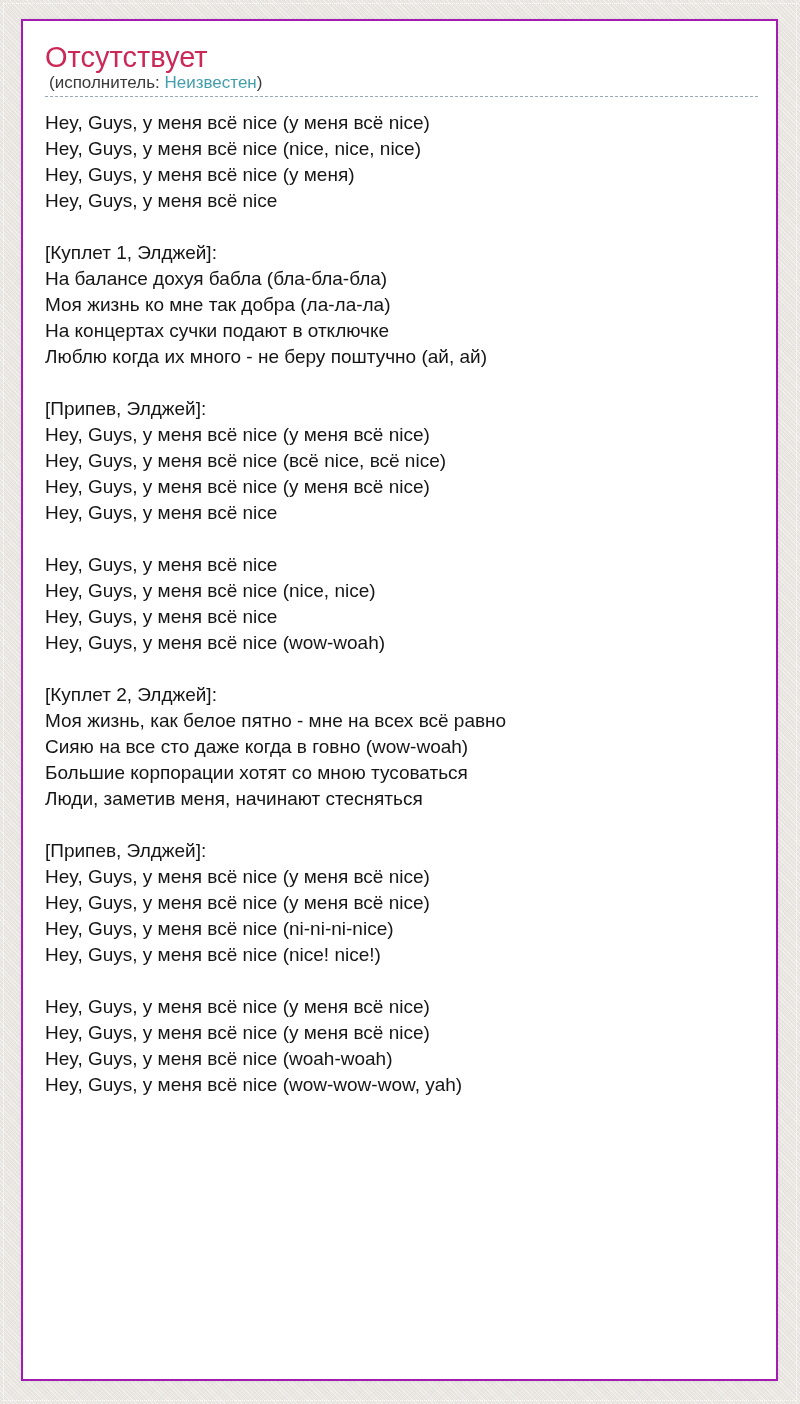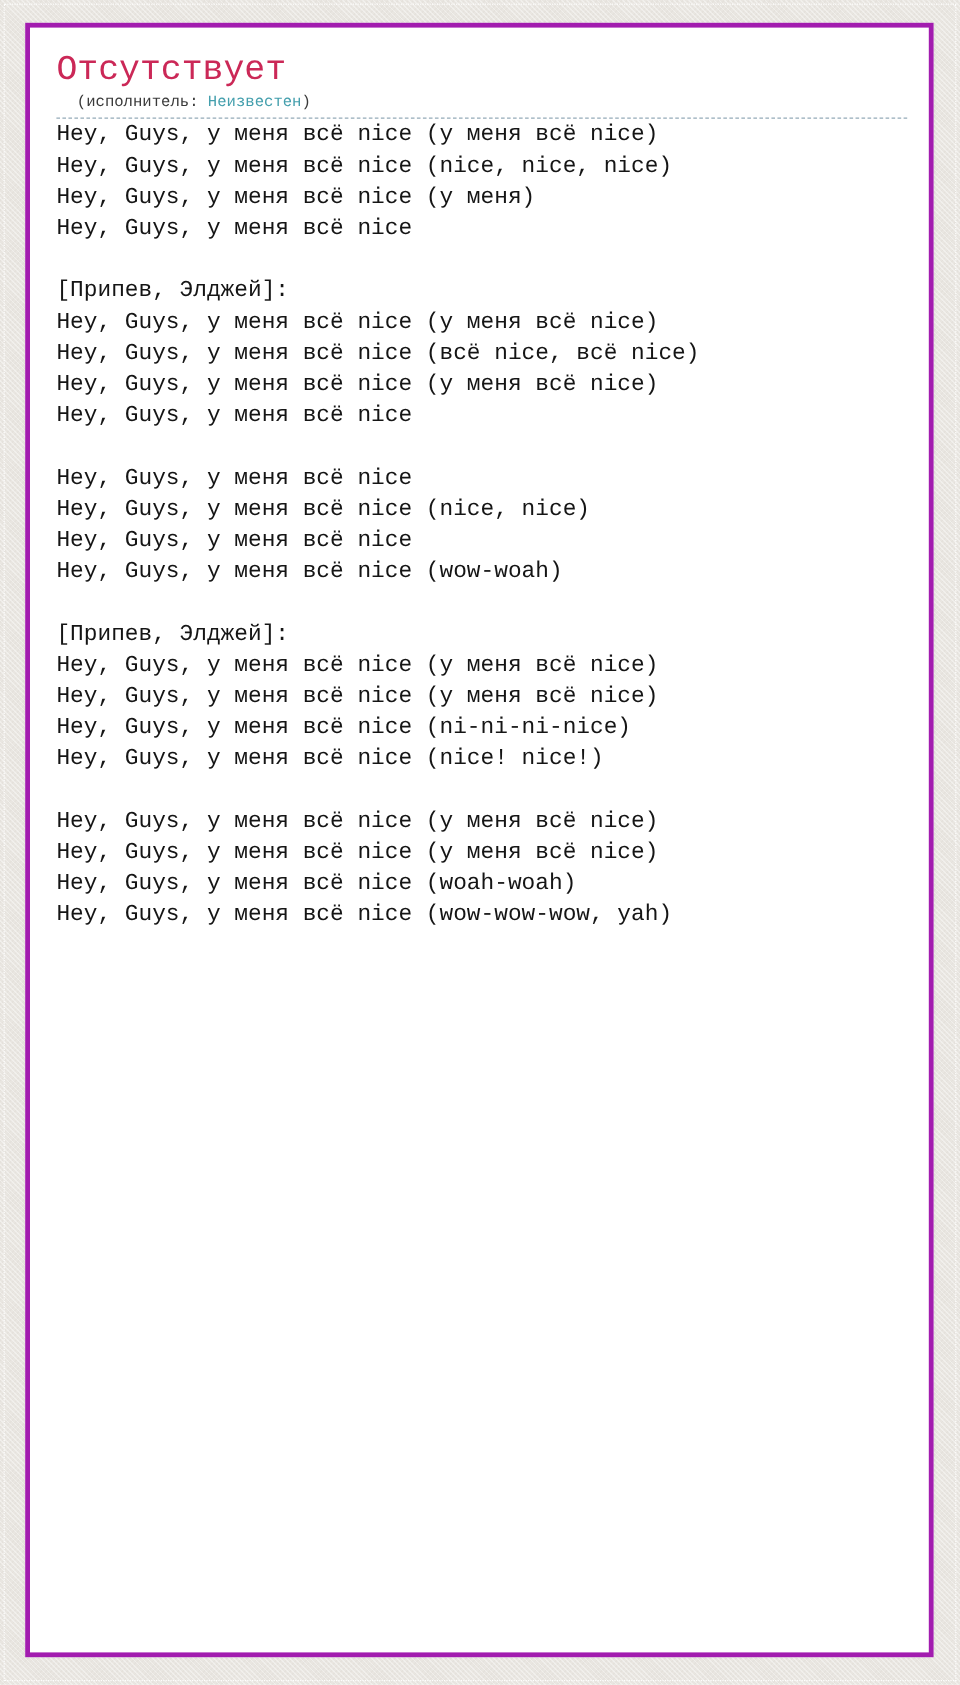--- a/index.html
+++ b/index.html
@@ -29,49 +29,48 @@
     position: absolute; inset: 3px;
     border: 1px dotted rgba(255,255,255,.95);
     pointer-events: none;
   }
   .card {
     position: absolute;
     left: 21px; top: 19px;
     width: 757px;
     min-height: 1362px;
     background: var(--card-bg);
-    border: 4px solid #a21caf;
+    border: 2px solid #a21caf;
     box-shadow: 0 0 3px rgba(0,0,0,.07);
     padding: 22px 18px 4px 22px;
-    font-family: Liberation Mono, monospace;
   }
   .song-header {
     border-bottom: 1px dashed var(--separator-blue);
     padding-bottom: 4px;
   }
   .song-title {
     margin: 0;
     font-size: 29px;
     line-height: 28px;
     font-weight: 400;
     color: var(--accent-pink);
   }
   .song-subtitle {
-    margin: 2px 17px 0;
-    font-size: 13px;
+    margin: 2px 4px 0;
+    font-size: 17px;
     line-height: 19px;
     color: var(--label-gray);
   }
   .artist-link {
     color: var(--link-teal);
     text-decoration: none;
     cursor: pointer;
   }
   .lyrics {
-    margin-top: 0;
+    margin-top: 13px;
     font-size: 19px;
     line-height: 26px;
     color: var(--text-black);
   }
   .lyrics p.stanza {
     margin: 0 0 26px;
   }
 </style>
 </head>
 <body>
@@ -79,18 +78,20 @@
 <div class="page-edge-frame"></div>
 
 <div class="card">
   <div class="song-header">
     <h1 class="song-title">Отсутствует</h1>
     <p class="song-subtitle"><span>(исполнитель: </span><a class="artist-link">Неизвестен</a><span>)</span></p>
   </div>
 
   <div class="lyrics">
       <p class="stanza">Hey, Guys, у меня всё nice (у меня всё nice)<br>Hey, Guys, у меня всё nice (nice, nice, nice)<br>Hey, Guys, у меня всё nice (у меня)<br>Hey, Guys, у меня всё nice</p>
+      <p class="stanza">[Куплет 1, Элджей]:<br>На балансе дохуя бабла (бла-бла-бла)<br>Моя жизнь ко мне так добра (ла-ла-ла)<br>На концертах сучки подают в отключке<br>Люблю когда их много - не беру поштучно (ай, ай)</p>
       <p class="stanza">[Припев, Элджей]:<br>Hey, Guys, у меня всё nice (у меня всё nice)<br>Hey, Guys, у меня всё nice (всё nice, всё nice)<br>Hey, Guys, у меня всё nice (у меня всё nice)<br>Hey, Guys, у меня всё nice</p>
       <p class="stanza">Hey, Guys, у меня всё nice<br>Hey, Guys, у меня всё nice (nice, nice)<br>Hey, Guys, у меня всё nice<br>Hey, Guys, у меня всё nice (wow-woah)</p>
+      <p class="stanza">[Куплет 2, Элджей]:<br>Моя жизнь, как белое пятно - мне на всех всё равно<br>Сияю на все сто даже когда в говно (wow-woah)<br>Большие корпорации хотят со мною тусоваться<br>Люди, заметив меня, начинают стесняться</p>
       <p class="stanza">[Припев, Элджей]:<br>Hey, Guys, у меня всё nice (у меня всё nice)<br>Hey, Guys, у меня всё nice (у меня всё nice)<br>Hey, Guys, у меня всё nice (ni-ni-ni-nice)<br>Hey, Guys, у меня всё nice (nice! nice!)</p>
       <p class="stanza">Hey, Guys, у меня всё nice (у меня всё nice)<br>Hey, Guys, у меня всё nice (у меня всё nice)<br>Hey, Guys, у меня всё nice (woah-woah)<br>Hey, Guys, у меня всё nice (wow-wow-wow, yah)</p>
     </div>
 </div>
 
 </body></html>

